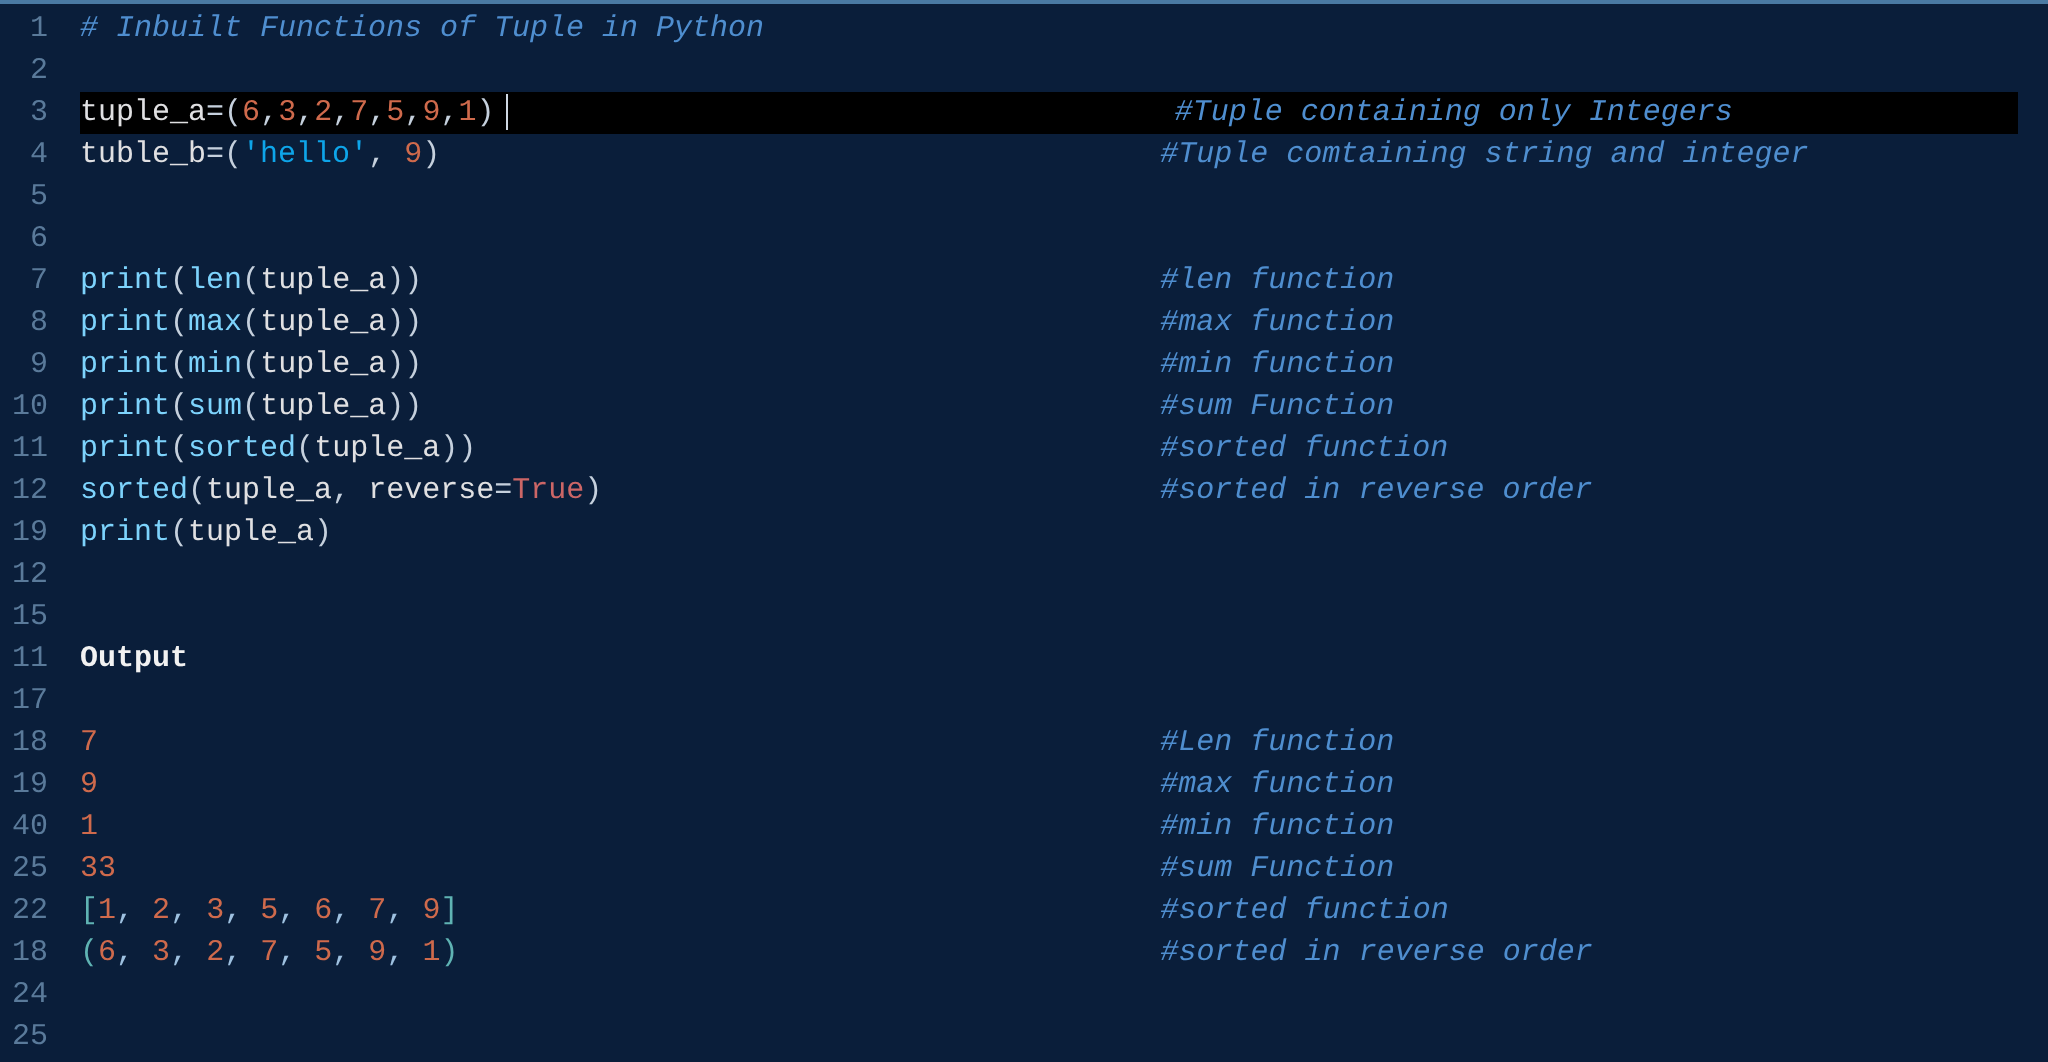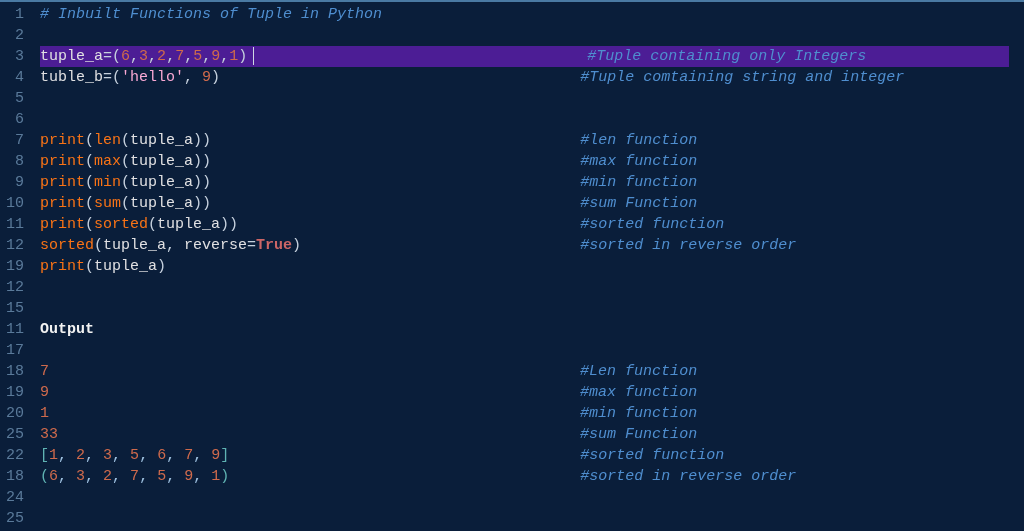--- a/index.html
+++ b/index.html
@@ -34,40 +34,40 @@
     padding: 2px 15px 2px 8px;
     white-space: pre;
     color: #cfd8e3;
   }
   .line {
     display: block;
     height: 21px;
     position: relative;
   }
   .line.hl {
-    background: #4c1d95;
+    background: #000000;
   }
   .line .cursor {
     display: inline-block;
     width: 1px;
     height: 18px;
     background: #cfd8e3;
     vertical-align: middle;
     margin-left: 6px;
   }
   .seg { white-space: pre; }
   
   .c-comment  { color: #4f8ecf; font-style: italic; }
   .c-var      { color: #e0e0e2; }
   .c-op       { color: #c5d0dd; }
   .c-num      { color: #cf6a4c; }
   .c-punct    { color: #c5d0dd; }
-  .c-str      { color: #f9a8d4; }
-  .c-builtin  { color: #f97316; }
-  .c-bool     { color: #cc6666; font-weight: bold; }
+  .c-str      { color: #0ea5e9; }
+  .c-builtin  { color: #7dd3fc; }
+  .c-bool     { color: #cc6666; }
   .c-white    { color: #f2f2f2; font-weight: 700; }
   .c-teal     { color: #5fb3b3; }
   .c-sortnum  { color: #9ec1e0; }
 </style>
 </head>
 <body>
 
 <div class="editor">
   <div class="gutter" id="gutter">
       <span class="ln">1</span>
@@ -82,21 +82,21 @@
       <span class="ln">10</span>
       <span class="ln">11</span>
       <span class="ln">12</span>
       <span class="ln">19</span>
       <span class="ln">12</span>
       <span class="ln">15</span>
       <span class="ln">11</span>
       <span class="ln">17</span>
       <span class="ln">18</span>
       <span class="ln">19</span>
-      <span class="ln">20</span>
+      <span class="ln">40</span>
       <span class="ln">25</span>
       <span class="ln">22</span>
       <span class="ln">18</span>
       <span class="ln">24</span>
       <span class="ln">25</span>
     </div>
   <div class="code" id="code"><span class="line"><span class="seg c-comment"># Inbuilt Functions of Tuple in Python</span></span><span class="line"></span><span class="line hl"><span class="seg c-var">tuple_a</span><span class="seg c-op">=</span><span class="seg c-punct">(</span><span class="seg c-num">6</span><span class="seg c-punct">,</span><span class="seg c-num">3</span><span class="seg c-punct">,</span><span class="seg c-num">2</span><span class="seg c-punct">,</span><span class="seg c-num">7</span><span class="seg c-punct">,</span><span class="seg c-num">5</span><span class="seg c-punct">,</span><span class="seg c-num">9</span><span class="seg c-punct">,</span><span class="seg c-num">1</span><span class="seg c-punct">)</span><span class="cursor"></span><span class="seg">                                     </span><span class="seg c-comment">#Tuple containing only Integers</span></span><span class="line"><span class="seg c-var">tuble_b</span><span class="seg c-op">=</span><span class="seg c-punct">(</span><span class="seg c-str">'hello'</span><span class="seg c-punct">, </span><span class="seg c-num">9</span><span class="seg c-punct">)</span><span class="seg">                                        </span><span class="seg c-comment">#Tuple comtaining string and integer</span></span><span class="line"></span><span class="line"></span><span class="line"><span class="seg c-builtin">print</span><span class="seg c-punct">(</span><span class="seg c-builtin">len</span><span class="seg c-punct">(</span><span class="seg c-var">tuple_a</span><span class="seg c-punct">))</span><span class="seg">                                         </span><span class="seg c-comment">#len function</span></span><span class="line"><span class="seg c-builtin">print</span><span class="seg c-punct">(</span><span class="seg c-builtin">max</span><span class="seg c-punct">(</span><span class="seg c-var">tuple_a</span><span class="seg c-punct">))</span><span class="seg">                                         </span><span class="seg c-comment">#max function</span></span><span class="line"><span class="seg c-builtin">print</span><span class="seg c-punct">(</span><span class="seg c-builtin">min</span><span class="seg c-punct">(</span><span class="seg c-var">tuple_a</span><span class="seg c-punct">))</span><span class="seg">                                         </span><span class="seg c-comment">#min function</span></span><span class="line"><span class="seg c-builtin">print</span><span class="seg c-punct">(</span><span class="seg c-builtin">sum</span><span class="seg c-punct">(</span><span class="seg c-var">tuple_a</span><span class="seg c-punct">))</span><span class="seg">                                         </span><span class="seg c-comment">#sum Function</span></span><span class="line"><span class="seg c-builtin">print</span><span class="seg c-punct">(</span><span class="seg c-builtin">sorted</span><span class="seg c-punct">(</span><span class="seg c-var">tuple_a</span><span class="seg c-punct">))</span><span class="seg">                                      </span><span class="seg c-comment">#sorted function</span></span><span class="line"><span class="seg c-builtin">sorted</span><span class="seg c-punct">(</span><span class="seg c-var">tuple_a</span><span class="seg c-punct">, </span><span class="seg c-var">reverse</span><span class="seg c-op">=</span><span class="seg c-bool">True</span><span class="seg c-punct">)</span><span class="seg">                               </span><span class="seg c-comment">#sorted in reverse order</span></span><span class="line"><span class="seg c-builtin">print</span><span class="seg c-punct">(</span><span class="seg c-var">tuple_a</span><span class="seg c-punct">)</span></span><span class="line"></span><span class="line"></span><span class="line"><span class="seg c-white">Output</span></span><span class="line"></span><span class="line"><span class="seg c-num">7</span><span class="seg">                                                           </span><span class="seg c-comment">#Len function</span></span><span class="line"><span class="seg c-num">9</span><span class="seg">                                                           </span><span class="seg c-comment">#max function</span></span><span class="line"><span class="seg c-num">1</span><span class="seg">                                                           </span><span class="seg c-comment">#min function</span></span><span class="line"><span class="seg c-num">33</span><span class="seg">                                                          </span><span class="seg c-comment">#sum Function</span></span><span class="line"><span class="seg c-teal">[</span><span class="seg c-num">1</span><span class="seg c-sortnum">, </span><span class="seg c-num">2</span><span class="seg c-sortnum">, </span><span class="seg c-num">3</span><span class="seg c-sortnum">, </span><span class="seg c-num">5</span><span class="seg c-sortnum">, </span><span class="seg c-num">6</span><span class="seg c-sortnum">, </span><span class="seg c-num">7</span><span class="seg c-sortnum">, </span><span class="seg c-num">9</span><span class="seg c-teal">]</span><span class="seg">                                       </span><span class="seg c-comment">#sorted function</span></span><span class="line"><span class="seg c-teal">(</span><span class="seg c-num">6</span><span class="seg c-sortnum">, </span><span class="seg c-num">3</span><span class="seg c-sortnum">, </span><span class="seg c-num">2</span><span class="seg c-sortnum">, </span><span class="seg c-num">7</span><span class="seg c-sortnum">, </span><span class="seg c-num">5</span><span class="seg c-sortnum">, </span><span class="seg c-num">9</span><span class="seg c-sortnum">, </span><span class="seg c-num">1</span><span class="seg c-teal">)</span><span class="seg">                                       </span><span class="seg c-comment">#sorted in reverse order</span></span><span class="line"></span><span class="line"></span></div>
 </div>
 
 </body></html>

